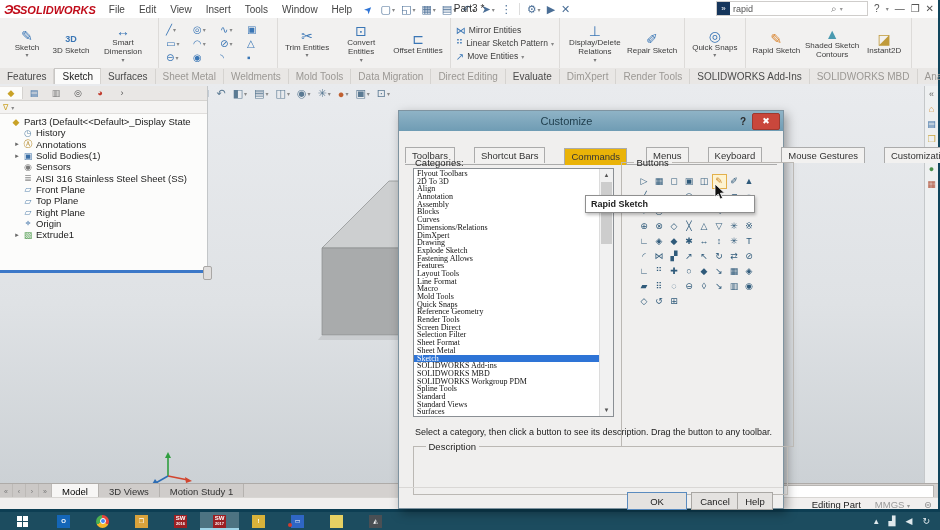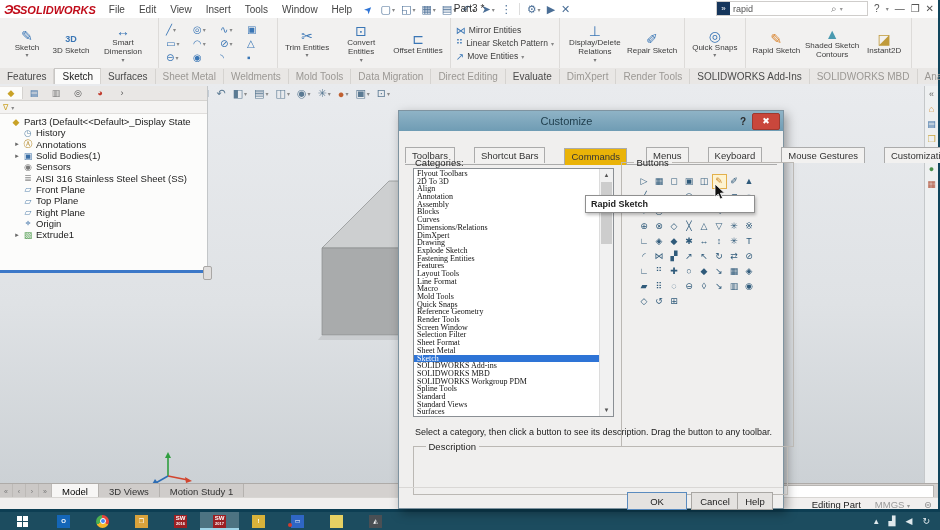--- a/index.html
+++ b/index.html
@@ -586,30 +586,30 @@
         <div class="citem">2D To 3D</div>
         <div class="citem">Align</div>
         <div class="citem">Annotation</div>
         <div class="citem">Assembly</div>
         <div class="citem">Blocks</div>
         <div class="citem">Curves</div>
         <div class="citem">Dimensions/Relations</div>
         <div class="citem">DimXpert</div>
         <div class="citem">Drawing</div>
         <div class="citem">Explode Sketch</div>
-        <div class="citem">Fastening Entities</div>
+        <div class="citem">Fastening Allows</div>
         <div class="citem">Features</div>
         <div class="citem">Layout Tools</div>
         <div class="citem">Line Format</div>
         <div class="citem">Macro</div>
         <div class="citem">Mold Tools</div>
         <div class="citem">Quick Snaps</div>
         <div class="citem">Reference Geometry</div>
         <div class="citem">Render Tools</div>
-        <div class="citem">Screen Window</div>
+        <div class="citem">Screen Direct</div>
         <div class="citem">Selection Filter</div>
         <div class="citem">Sheet Format</div>
         <div class="citem">Sheet Metal</div>
         <div class="citem selected">Sketch</div>
         <div class="citem">SOLIDWORKS Add-ins</div>
         <div class="citem">SOLIDWORKS MBD</div>
         <div class="citem">SOLIDWORKS Workgroup PDM</div>
         <div class="citem">Spline Tools</div>
         <div class="citem">Standard</div>
         <div class="citem">Standard Views</div>

